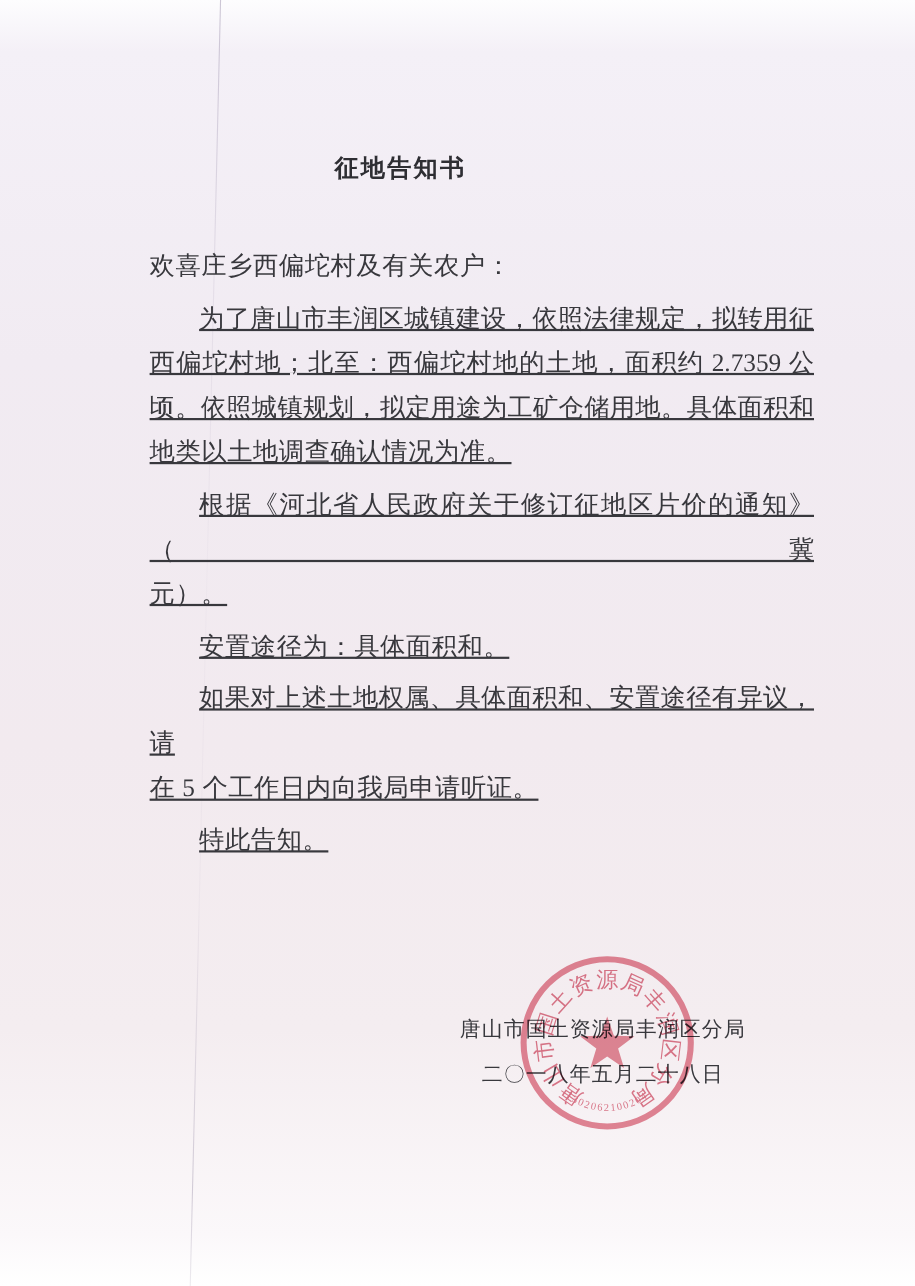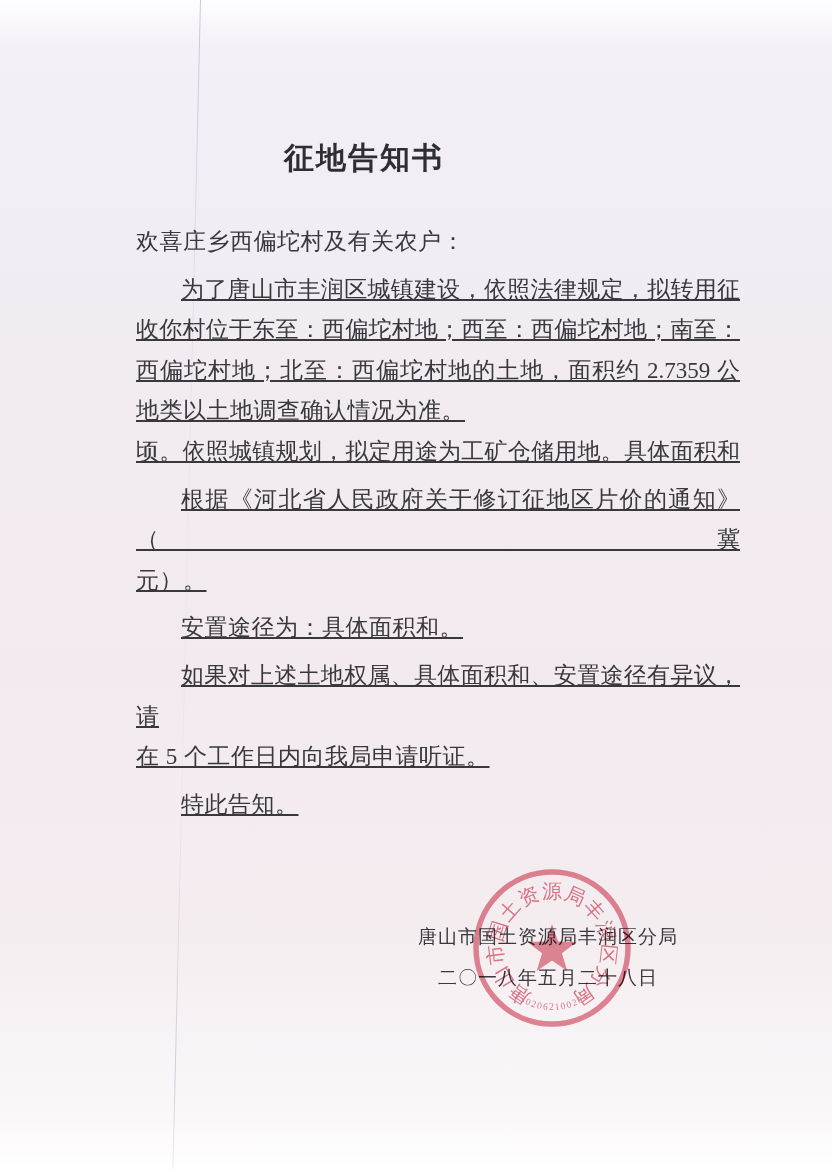--- a/index.html
+++ b/index.html
@@ -9,21 +9,21 @@
     background:linear-gradient(180deg,#fdfdfe 0%,#f4f0f7 4%,#f1ebf2 28%,#f2eaef 58%,#f4edf0 80%,#fbf8fa 96%,#ffffff 100%);
   }
   .page{position:absolute;inset:0;}
   .fold{
     position:absolute;left:200px;top:0;width:1px;height:1175px;
     background:linear-gradient(180deg,rgba(165,155,180,.55) 0%,rgba(165,155,180,.18) 22%,rgba(165,155,180,.05) 45%,rgba(165,155,180,.08) 70%,rgba(150,140,165,.4) 92%,rgba(150,140,165,.15) 100%);
     transform:rotate(1.35deg);transform-origin:top left;
   }
   .title{
     position:absolute;top:138px;left:0;width:728px;margin:0;
-    text-align:center;font-size:30px;font-weight:600;letter-spacing:2px;
+    text-align:center;font-size:22px;font-weight:600;letter-spacing:2px;
     color:#2e2e33;
   }
   .textcol{
     position:absolute;left:136px;top:222px;width:604px;
     font-size:23px;line-height:40.6px;color:#38383d;
   }
   .para{margin:7px 0 0 0;text-decoration:underline;}
   .ln{letter-spacing:.5px;text-align:left;}
   .ln.full{letter-spacing:0;text-align:justify;text-align-last:justify;}
   .ln.indent{text-indent:45px;}
@@ -44,24 +44,23 @@
 
   <div class="fold"></div>
 
   <h1 class="title">征地告知书</h1>
 
   <div class="textcol">
     <div class="ln">欢喜庄乡西偏坨村及有关农户：</div>
 
     <div class="para">
       <div class="ln indent full">为了唐山市丰润区城镇建设，依照法律规定，拟转用征</div>
-      <div class="ln full">收你村位于东至：西偏坨村地；西至：西偏坨村地；南至：</div>
       <div class="ln full">西偏坨村地；北至：西偏坨村地的土地，面积约 2.7359 公</div>
+      <div class="ln full">顷。依照城镇规划，拟定用途为工矿仓储用地。具体面积和</div>
       <div class="ln">地类以土地调查确认情况为准。</div>
-      <div class="ln full">顷。依照城镇规划，拟定用途为工矿仓储用地。具体面积和</div>
     </div>
 
     <div class="para">
       <div class="ln indent full">根据《河北省人民政府关于修订征地区片价的通知》（冀</div>
       <div class="ln">元）。</div>
     </div>
 
     <div class="para">
       <div class="ln indent">安置途径为：具体面积和。</div>
     </div>

